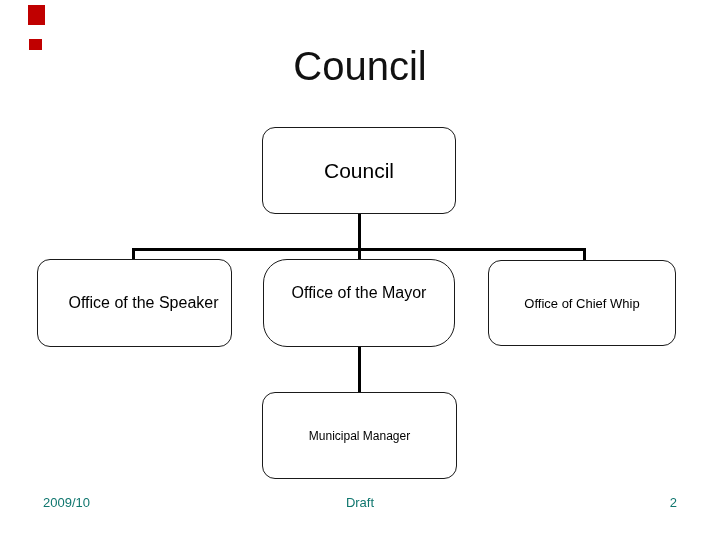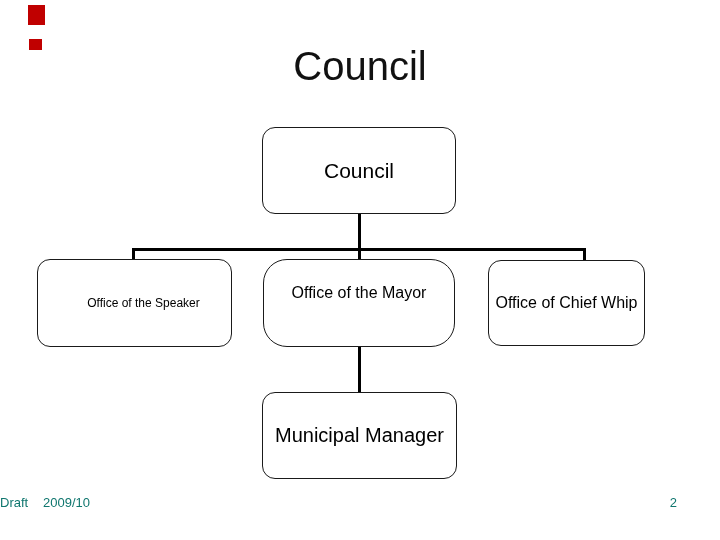--- a/index.html
+++ b/index.html
@@ -32,24 +32,24 @@
     border: 1px solid #1a1a1a;
     border-radius: 13px;
     display: flex;
     align-items: center;
     justify-content: center;
     text-align: center;
     color: #000000;
     box-sizing: border-box;
   }
   .node-council   { left: 262px; top: 127px; width: 194px; height: 87px; font-size: 21px; }
-  .node-speaker   { left: 37px;  top: 259px; width: 195px; height: 88px; font-size: 12px; padding-left: 18px; }
+  .node-speaker   { left: 37px;  top: 259px; width: 195px; height: 88px; font-size: 16px; padding-left: 18px; }
   .node-mayor     { left: 263px; top: 259px; width: 192px; height: 88px; font-size: 16px; padding-bottom: 20px; border-radius: 24px; }
-  .node-whip      { left: 488px; top: 260px; width: 157px; height: 86px; font-size: 16px; }
-  .node-manager   { left: 262px; top: 392px; width: 195px; height: 87px; font-size: 20px; }
+  .node-whip      { left: 488px; top: 260px; width: 188px; height: 86px; font-size: 13px; }
+  .node-manager   { left: 262px; top: 392px; width: 195px; height: 87px; font-size: 12px; }
   .connector {
     position: absolute;
     background: #000000;
   }
   .conn-council-down { left: 358px; top: 214px; width: 3px;   height: 46px; }
   .conn-hline        { left: 132px; top: 248px; width: 454px; height: 3px;  }
   .conn-stub-left    { left: 132px; top: 248px; width: 3px;   height: 12px; }
   .conn-stub-right   { left: 583px; top: 248px; width: 3px;   height: 13px; }
   .conn-mayor-down   { left: 358px; top: 347px; width: 3px;   height: 45px; }
   .deco {
@@ -59,21 +59,21 @@
   .deco-1 { left: 28px; top: 5px;  width: 17px; height: 20px; }
   .deco-2 { left: 29px; top: 39px; width: 13px; height: 11px; }
   .footer-item {
     position: absolute;
     top: 495px;
     font-size: 13px;
     color: #0f766e;
     white-space: nowrap;
   }
   .footer-left   { left: 43px; }
-  .footer-center { left: 0; width: 720px; }
+  .footer-center { left: 0; width: 720px; text-align: center; }
   .footer-right  { right: 43px; }
 </style>
 </head>
 <body>
 
 <div class="slide">
 
   <div class="deco deco-1"></div>
   <div class="deco deco-2"></div>
 

